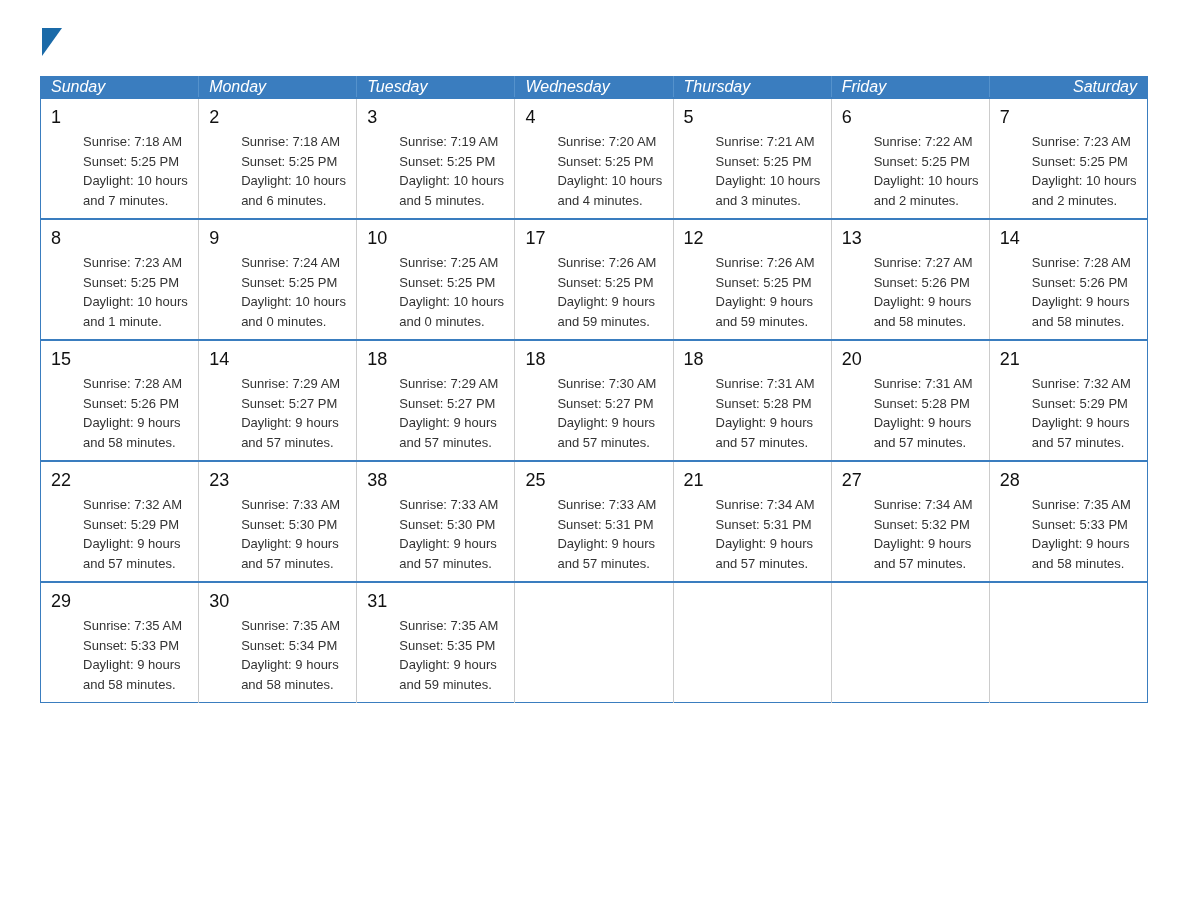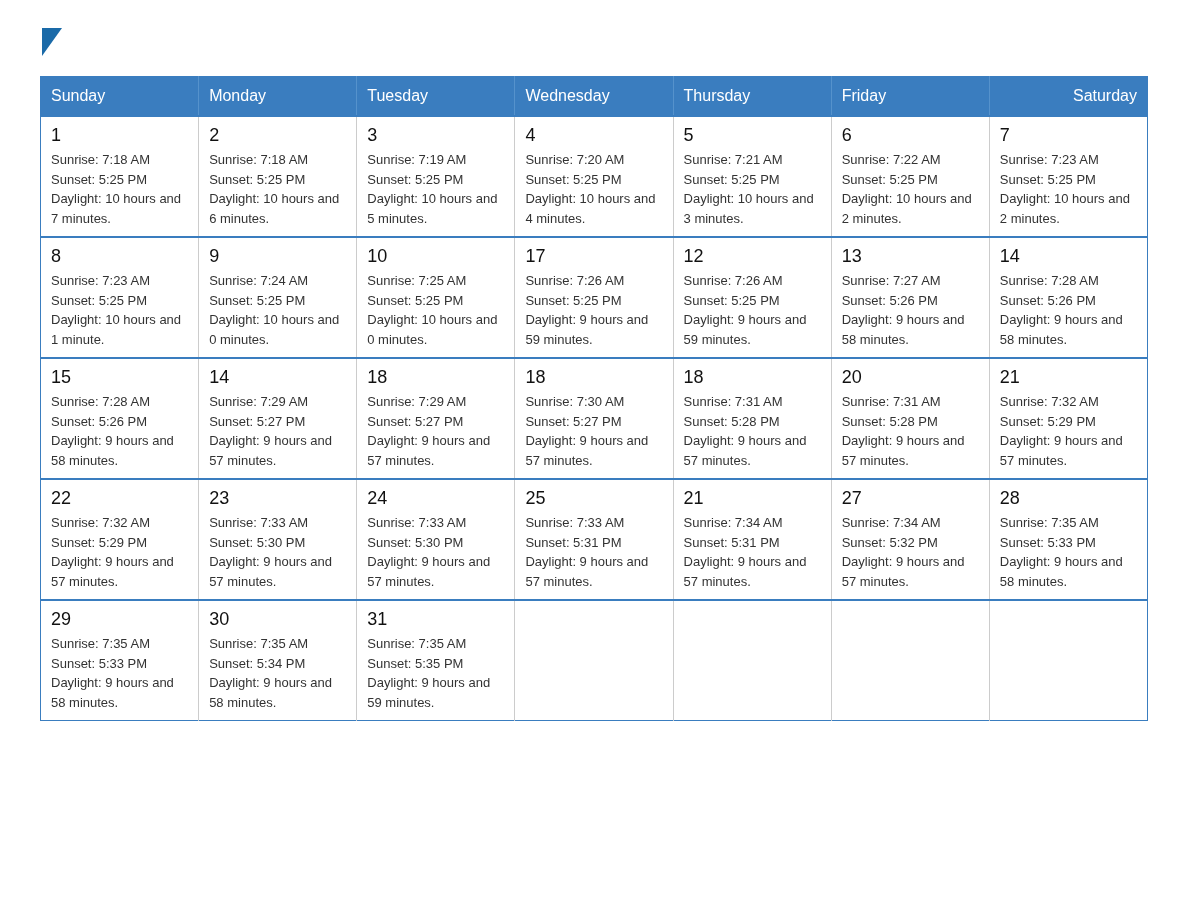--- a/index.html
+++ b/index.html
@@ -60,23 +60,24 @@
       border-collapse: collapse;
       border: 1px solid #3a7dbf;
     }
     thead tr {
       background-color: #3a7dbf;
     }
     thead th {
       color: #fff;
       font-size: 16px;
       font-weight: normal;
-      padding: 10px 10px;
+      padding: 1px 10px;
       text-align: left;
       border-right: 1px solid #5592cc;
+      font-style: italic;
     }
     thead th:last-child {
       border-right: none;
       text-align: right;
     }
     tbody tr {
       border-top: 2px solid #3a7dbf;
     }
     tbody td {
       vertical-align: top;
@@ -95,20 +96,21 @@
       font-size: 18px;
       font-weight: normal;
       color: #111;
       display: block;
       margin-bottom: 4px;
     }
     .day-info {
       font-size: 13px;
       line-height: 1.5;
       color: #333;
+      margin-left: 32px;
     }
     .empty-cell {
       background: #fff;
     }
     tbody tr:last-child td {
       height: auto;
     }
   </style>
 </head>
 <body>
@@ -239,21 +241,21 @@
       <tr>
         <td>
           <span class="day-number">22</span>
           <div class="day-info">Sunrise: 7:32 AM<br>Sunset: 5:29 PM<br>Daylight: 9 hours and 57 minutes.</div>
         </td>
         <td>
           <span class="day-number">23</span>
           <div class="day-info">Sunrise: 7:33 AM<br>Sunset: 5:30 PM<br>Daylight: 9 hours and 57 minutes.</div>
         </td>
         <td>
-          <span class="day-number">24</span>
+          <span class="day-number">38</span>
           <div class="day-info">Sunrise: 7:33 AM<br>Sunset: 5:30 PM<br>Daylight: 9 hours and 57 minutes.</div>
         </td>
         <td>
           <span class="day-number">25</span>
           <div class="day-info">Sunrise: 7:33 AM<br>Sunset: 5:31 PM<br>Daylight: 9 hours and 57 minutes.</div>
         </td>
         <td>
           <span class="day-number">21</span>
           <div class="day-info">Sunrise: 7:34 AM<br>Sunset: 5:31 PM<br>Daylight: 9 hours and 57 minutes.</div>
         </td>

